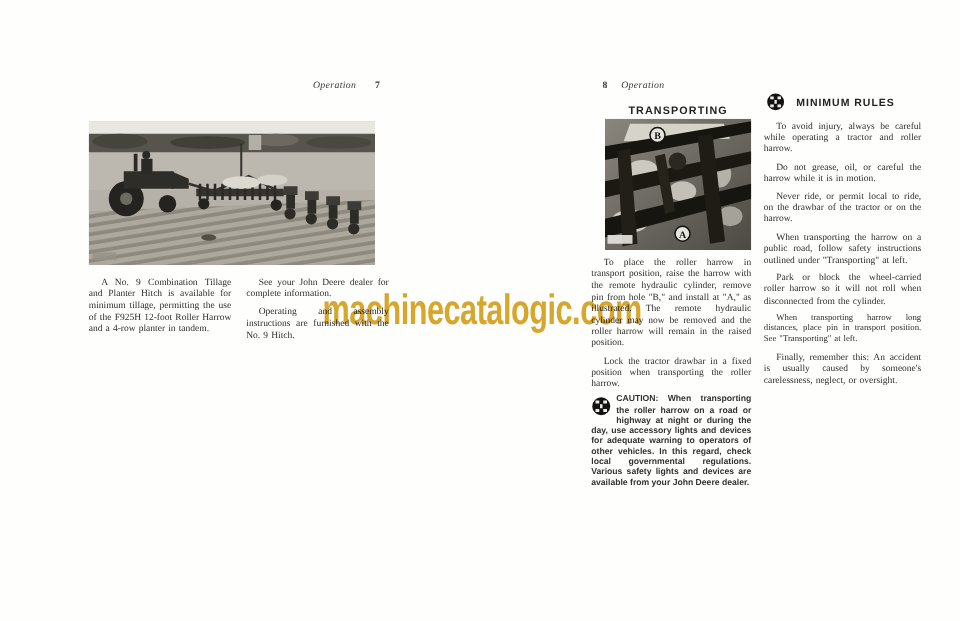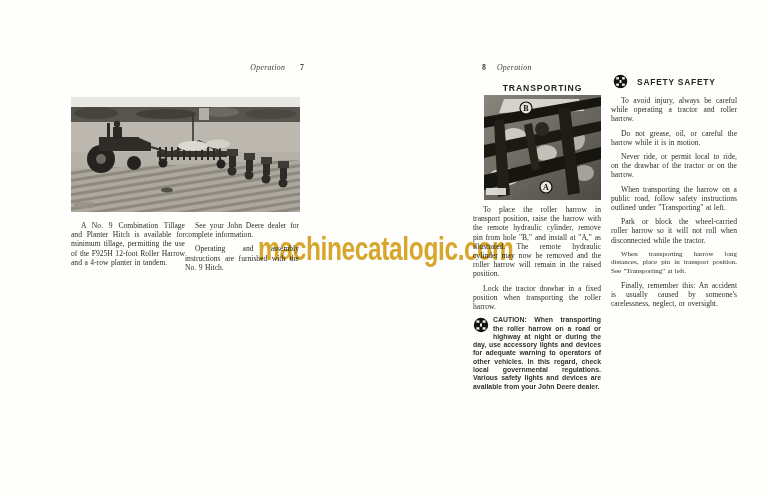--- a/index.html
+++ b/index.html
@@ -136,21 +136,21 @@
       <g>
           <rect x="209" y="70" width="7" height="12"></rect>
           <circle cx="212" cy="86" r="4.5"></circle>
           <rect x="207" y="64" width="11" height="7" fill="#3d3b35"></rect>
         </g>
     </g>
     <ellipse cx="96" cy="93" rx="6" ry="2.6" fill="#504e47"></ellipse>
     <rect x="3" y="105" width="19" height="6" fill="#96918a" opacity=".8"></rect>
   </svg>
 
-  <div class="abs" style="left:71px;top:221px;width:240px;display:flex;gap:0;">
+  <div class="abs" style="left:71px;top:221px;width:240px;display:flex;gap:12px;">
     <div class="col" style="width:114px;">
       <p>A No. 9 Combination Tillage and Planter Hitch is available for minimum tillage, permitting the use of the F925H 12-foot Roller Harrow and a 4-row planter in tandem.</p>
     </div>
     <div class="col" style="width:114px;">
       <p>See your John Deere dealer for complete information.</p>
       <p>Operating and assembly instructions are furnished with the No. 9 Hitch.</p>
     </div>
   </div>
 </div>
 
@@ -215,25 +215,25 @@
   <div class="abs col" style="left:211px;top:74px;width:126px;">
     <div class="safety-head">
       <svg width="15" height="15" viewBox="0 0 16 16">
         <circle cx="8" cy="8" r="7.2" fill="#141210"></circle>
         <rect x="3.4" y="3.4" width="3" height="2.4" fill="#efede8"></rect>
         <rect x="9.6" y="3.4" width="3" height="2.4" fill="#efede8"></rect>
         <rect x="3.4" y="10.2" width="3" height="2.4" fill="#efede8"></rect>
         <rect x="9.6" y="10.2" width="3" height="2.4" fill="#efede8"></rect>
         <rect x="7" y="6.4" width="2" height="3.2" fill="#efede8"></rect>
       </svg>
-      <span class="safety-title">SAFETY SAFETY</span>
+      <span class="safety-title">MINIMUM RULES</span>
     </div>
     <p>To avoid injury, always be careful while operating a tractor and roller harrow.</p>
     <p>Do not grease, oil, or careful the harrow while it is in motion.</p>
     <p>Never ride, or permit local to ride, on the drawbar of the tractor or on the harrow.</p>
     <p>When transporting the harrow on a public road, follow safety instructions outlined under "Transporting" at left.</p>
-    <p>Park or block the wheel-carried roller harrow so it will not roll when disconnected while the tractor.</p>
+    <p>Park or block the wheel-carried roller harrow so it will not roll when disconnected from the cylinder.</p>
     <p class="small">When transporting harrow long distances, place pin in transport position. See "Transporting" at left.</p>
     <p>Finally, remember this: An accident is usually caused by someone's carelessness, neglect, or oversight.</p>
   </div>
 </div>
 
 <div class="watermark">machinecatalogic.com</div>
 
 </body></html>

